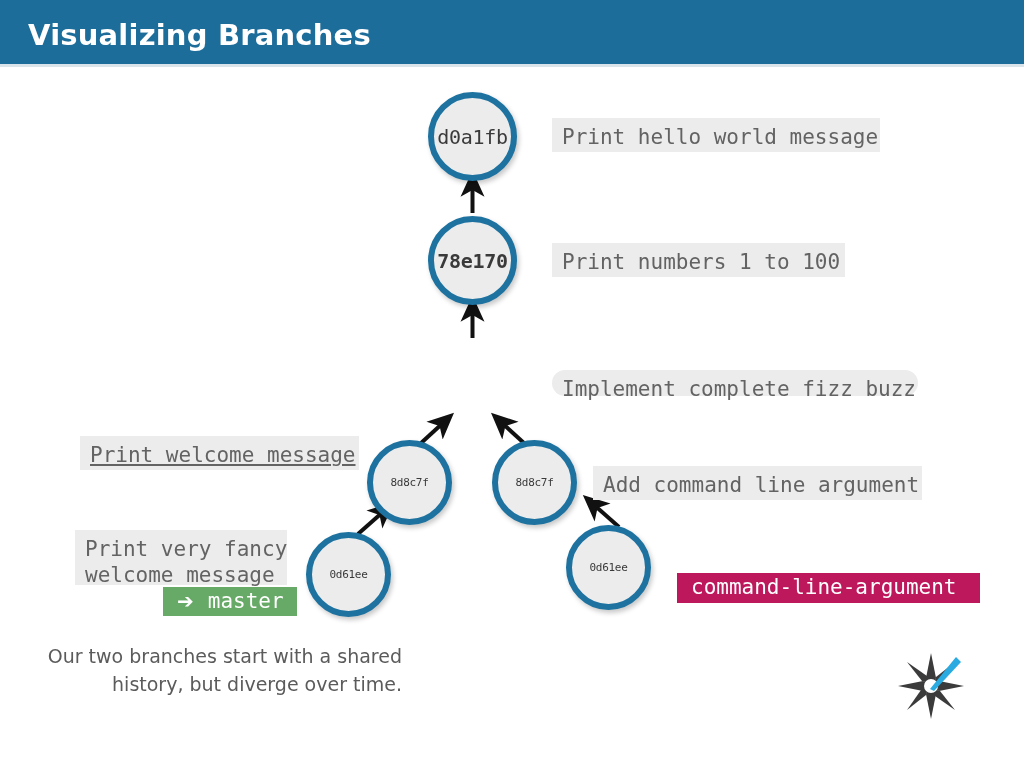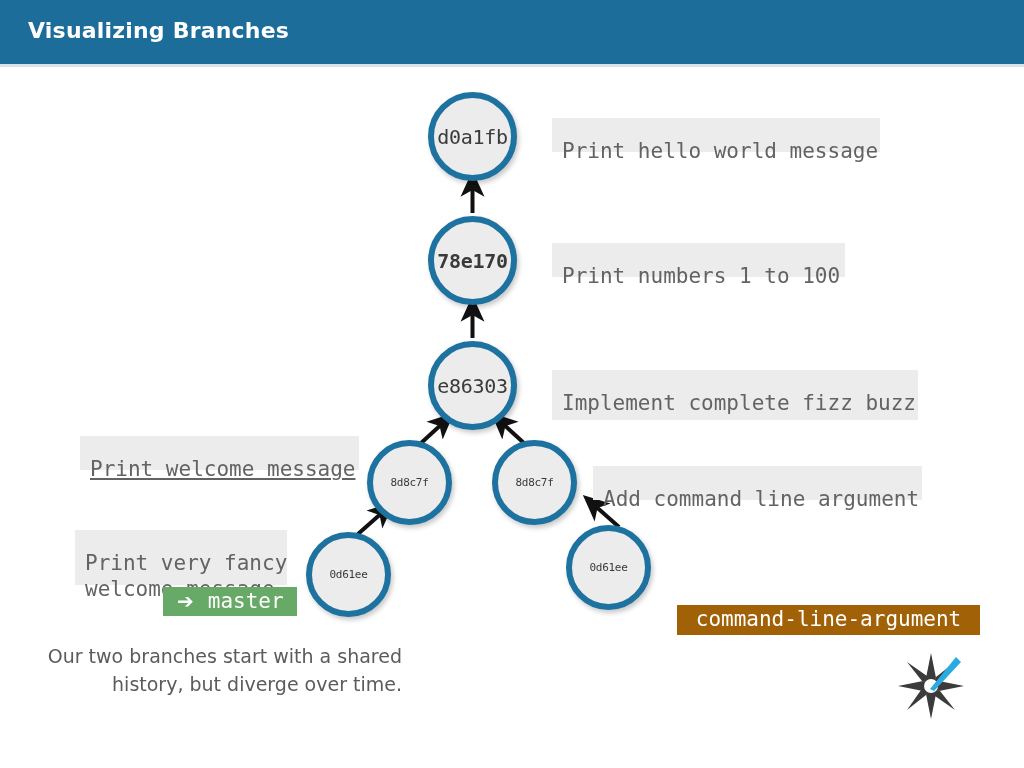--- a/index.html
+++ b/index.html
@@ -24,21 +24,21 @@
     width: 1024px;
     height: 67px;
     background: #1d6d9b;
     box-sizing: border-box;
   }
   .header-title {
     position: absolute;
     left: 28px;
     top: 18px;
     font-family: "DejaVu Sans", sans-serif;
-    font-size: 22px;
+    font-size: 29px;
     font-weight: bold;
     color: #ffffff;
     letter-spacing: 0.2px;
   }
   .header-underline {
     position: absolute;
     left: 0;
     top: 64px;
     width: 1024px;
     height: 3px;
@@ -88,21 +88,21 @@
   }
 
   
   .msg {
     position: absolute;
     background: #ececec;
     color: #636363;
     font-family: "DejaVu Sans Mono", monospace;
     font-size: 21px;
     line-height: 27px;
-    padding: 20px 10px 7px 10px;
+    padding: 6px 10px 7px 10px;
     box-sizing: border-box;
     white-space: pre;
   }
   .msg.two-line {
     line-height: 26px;
   }
 
   
   .badge {
     position: absolute;
@@ -113,23 +113,21 @@
     box-sizing: border-box;
     white-space: pre;
     display: flex;
     align-items: center;
     gap: 14px;
   }
   .badge-master {
     background: #67a967;
   }
   .badge-branch {
-    background: #a16207;
-    justify-content: center;
-    margin-top: 32px;
+    background: #be185d;
   }
   .badge-arrow-glyph {
     font-family: "DejaVu Sans", sans-serif;
     font-size: 20px;
     line-height: 1;
     font-weight: bold;
   }
 
   
   .caption {
@@ -184,23 +182,20 @@
   </svg>
 
   <div class="node" style="left:428px; top:25px; width:89px; height:89px;">
     <span class="node-label">d0a1fb</span>
   </div>
 
   <div class="node" style="left:428px; top:149px; width:89px; height:89px;font-weight:bold;">
     <span class="node-label">78e170</span>
   </div>
 
-  <div class="node" style="left:428px; top:274px; width:89px; height:89px;">
-    <span class="node-label">e86303</span>
-  </div>
 
   <div class="node small" style="left:367px; top:373px; width:85px; height:85px;">
     <span class="node-label">8d8c7f</span>
   </div>
 
   <div class="node small" style="left:492px; top:373px; width:85px; height:85px;">
     <span class="node-label">8d8c7f</span>
   </div>
 
   <div class="node small" style="left:306px; top:465px; width:85px; height:85px;">
@@ -208,21 +203,21 @@
   </div>
 
   <div class="node small" style="left:566px; top:458px; width:85px; height:85px;">
     <span class="node-label">0d61ee</span>
   </div>
 
   <div class="msg" style="left:552px; top:51px; width:328px; height:34px;">Print hello world message</div>
 
   <div class="msg" style="left:552px; top:176px; width:293px; height:34px;">Print numbers 1 to 100</div>
 
-  <div class="msg" style="left:552px; top:303px; width:366px; height:50px;">Implement complete fizz buzz</div>
+  <div class="msg" style="left:552px; top:303px; width:366px; height:26px;border-radius:16px;">Implement complete fizz buzz</div>
 
   <div class="msg" style="left:80px; top:369px; width:279px; height:34px;text-decoration:underline;">Print welcome message</div>
 
   <div class="msg" style="left:593px; top:399px; width:329px; height:34px;">Add command line argument</div>
 
   <div class="msg two-line" style="left:75px; top:463px; width:212px; height:55px;">Print very fancy
 welcome message</div>
 
 
   <div class="badge badge-master" style="left:163px; top:520px; width:134px; height:29px;">

